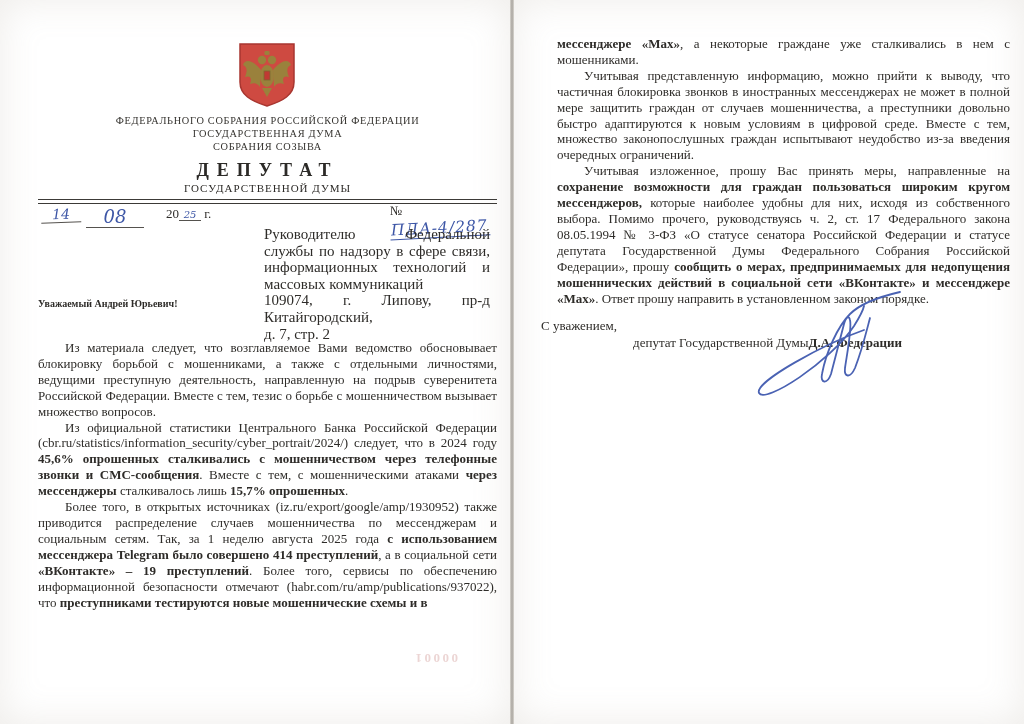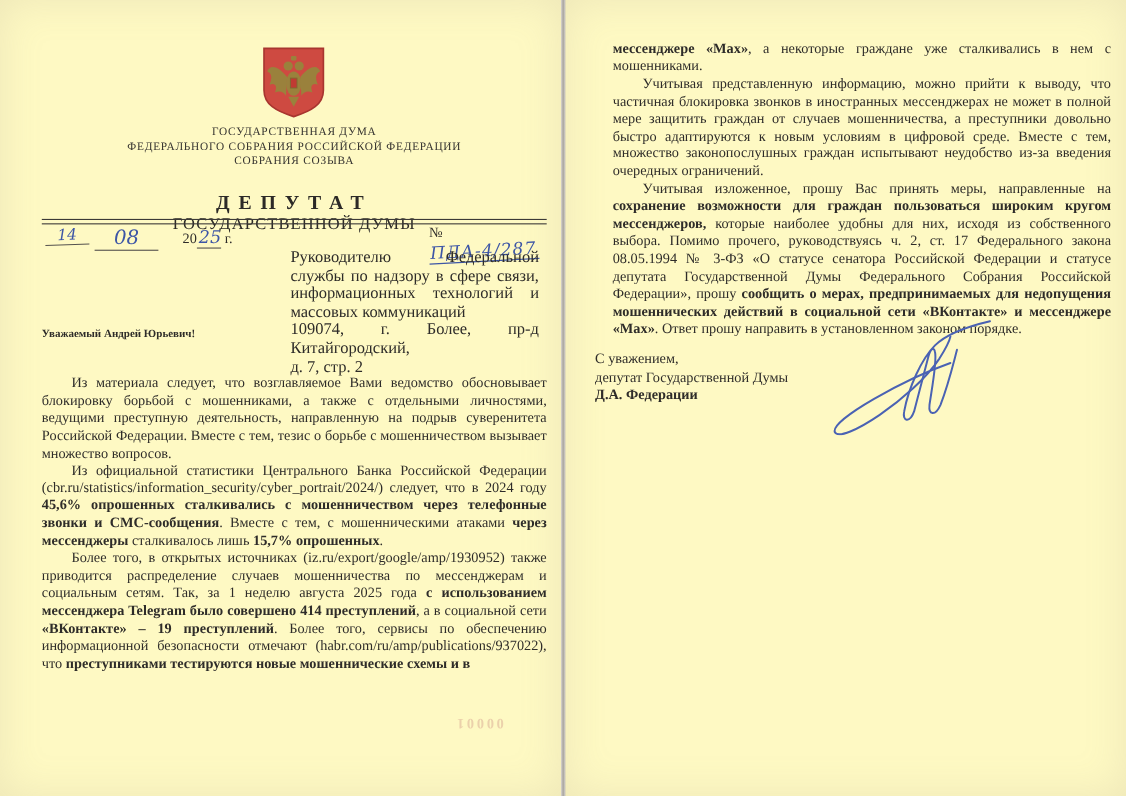--- a/index.html
+++ b/index.html
@@ -1,59 +1,59 @@
 <!DOCTYPE html>
 <html><head>
 <meta charset="utf-8">
 <style>
   html,body{margin:0;padding:0;}
   body{font-family:"Liberation Serif", serif; background:#b9b6b1;}
   .stage{position:relative;width:1024px;height:724px;overflow:hidden;background:#b9b6b1;}
-  .page{position:absolute;top:0;height:724px;width:510px;background:#fef9c3;
+  .page{position:absolute;top:0;height:724px;width:510px;background:#ffffff;
         box-shadow:inset 0 0 38px rgba(160,150,135,.18);}
   .page.p1{left:0;}
   .page.p2{left:514px;width:510px;}
   .seam{position:absolute;left:510px;top:0;width:4px;height:724px;
         background:linear-gradient(90deg,#d9d6d0,#a8a49e,#d9d6d0);}
   
   .emblem{position:absolute;left:238px;top:42px;}
   .hdr{position:absolute;left:38px;top:114px;width:459px;text-align:center;color:#35332f;}
   .hdr .l{font-size:10.3px;letter-spacing:.7px;line-height:13px;}
-  .hdr .title{font-size:18px;font-weight:bold;letter-spacing:8px;margin-top:21px;color:#2c2a27;}
-  .hdr .sub{font-size:15px;letter-spacing:1px;margin-top:1px;color:#2c2a27;}
+  .hdr .title{font-size:18px;font-weight:bold;letter-spacing:8px;margin-top:7px;color:#2c2a27;}
+  .hdr .sub{font-size:11px;letter-spacing:1px;margin-top:1px;color:#2c2a27;}
   .rule{position:absolute;left:38px;top:199px;width:459px;height:3px;
         border-top:1.7px solid #3c3a37;border-bottom:1.4px solid #3c3a37;}
   
   .dateline{position:absolute;left:38px;top:206px;width:459px;height:26px;font-size:13px;color:#2e2c29;}
   .hand{font-family:"DejaVu Serif", serif;font-style:italic;color:#3d56a6;}
   .blank{display:inline-block;border-bottom:1px solid #55524e;text-align:center;}
   .d-day{position:absolute;left:3px;width:40px;font-size:14px;transform:rotate(-2deg);}
   .d-mon{position:absolute;left:48px;width:58px;font-size:18px;}
   .d-year{position:absolute;left:128px;}
-  .d-year .blank{width:22px;font-size:16px;text-align:right;}
+  .d-year .blank{width:22px;font-size:10px;}
   .d-num{position:absolute;left:352px;top:-3px;}
   .d-num .no{font-size:13px;color:#2e2c29;}
   .d-num .val{display:inline-block;font-size:15.5px;letter-spacing:1px;border-bottom:1.6px solid #3d56a6;
               transform:rotate(-3deg);padding:0 2px 0 1px;}
   
   .recipient{position:absolute;left:250px;top:226px;width:226px;font-size:15px;line-height:16.6px;
              color:#2e2c29;text-align:justify;margin-left:14px;}
   .recipient .bold{font-weight:bold;}
   .salut{position:absolute;left:38px;top:298px;width:459px;text-align:left;font-weight:bold;
          font-size:10px;color:#2e2c29;}
   
   .body{position:absolute;color:#2e2c29;font-size:13px;line-height:15.9px;text-align:justify;}
   .body.b1{left:38px;top:340px;width:459px;}
   .body.b2{left:43px;top:36px;width:453px;}
   .body p{margin:0;text-indent:27px;}
   .body p.noind{text-indent:0;}
   .b{font-weight:bold;}
   
   .closing{position:absolute;left:27px;top:318px;width:453px;font-size:13px;color:#2e2c29;line-height:16.5px;}
-  .closing .row{display:flex;justify-content:center;flex-direction:column;}
+  .closing .row{display:flex;justify-content:center;}
   .closing .signer{font-weight:bold;}
   .sig{position:absolute;left:218px;top:278px;}
   
   .stamp{position:absolute;left:413px;top:650px;transform:rotate(180deg);
          color:rgba(196,124,120,.32);font-size:13px;letter-spacing:2.5px;font-weight:bold;}
 </style>
 </head>
 <body>
 
 <div class="stage">
@@ -70,39 +70,39 @@
           <circle cx="24" cy="18" r="4.2"></circle>
           <circle cx="34" cy="18" r="4.2"></circle>
           <rect x="26.5" y="9" width="5" height="4" rx="1"></rect>
           <path d="M24,46 L34,46 L29,55 Z"></path>
         </g>
         <rect x="26" y="29" width="6" height="9" fill="#c03a33" stroke="#7c6a31" stroke-width="0.8"></rect>
       </svg>
     </div>
 
     <div class="hdr">
+      <div class="l">ФЕДЕРАЛЬНОГО СОБРАНИЯ РОССИЙСКОЙ ФЕДЕРАЦИИ</div>
       <div class="l">ГОСУДАРСТВЕННАЯ ДУМА</div>
-      <div class="l">ФЕДЕРАЛЬНОГО СОБРАНИЯ РОССИЙСКОЙ ФЕДЕРАЦИИ</div>
       <div class="l">СОБРАНИЯ СОЗЫВА</div>
       <div class="title">ДЕПУТАТ</div>
       <div class="sub">ГОСУДАРСТВЕННОЙ ДУМЫ</div>
     </div>
 
     <div class="rule"></div>
 
     <div class="dateline">
       <span class="d-day blank hand">14</span>
       <span class="d-mon blank hand">08</span>
       <span class="d-year"><span>20</span><span class="blank hand">25</span> <span>г.</span></span>
       <span class="d-num"><span class="no">№</span><span class="val hand">ПДА-4/287</span></span>
     </div>
 
     <div class="recipient">
       <div>Руководителю Федеральной службы по надзору в сфере связи, информационных технологий и массовых коммуникаций</div>
-      <div>109074, г. Более, пр-д Китайгородский,</div>
+      <div>109074, г. Липову, пр-д Китайгородский,</div>
       <div>д. 7, стр. 2</div>
     </div>
 
     <div class="salut">Уважаемый Андрей Юрьевич!</div>
 
     <div class="body b1">
       <p><span>Из материала следует, что возглавляемое Вами ведомство обосновывает блокировку борьбой с мошенниками, а также с отдельными личностями, ведущими преступную деятельность, направленную на подрыв суверенитета Российской Федерации. Вместе с тем, тезис о борьбе с мошенничеством вызывает множество вопросов.</span></p>
       <p><span>Из официальной статистики Центрального Банка Российской Федерации (cbr.ru/statistics/information_security/cyber_portrait/2024/) следует, что в 2024 году </span><span class="b">45,6% опрошенных сталкивались с мошенничеством через телефонные звонки и СМС-сообщения</span><span>. Вместе с тем, с мошенническими атаками </span><span class="b">через мессенджеры</span><span> сталкивалось лишь </span><span class="b">15,7% опрошенных</span><span>.</span></p>
       <p><span>Более того, в открытых источниках (iz.ru/export/google/amp/1930952) также приводится распределение случаев мошенничества по мессенджерам и социальным сетям. Так, за 1 неделю августа 2025 года </span><span class="b">с использованием мессенджера Telegram было совершено 414 преступлений</span><span>, а в социальной сети </span><span class="b">«ВКонтакте» – 19 преступлений</span><span>. Более того, сервисы по обеспечению информационной безопасности отмечают (habr.com/ru/amp/publications/937022), что </span><span class="b">преступниками тестируются новые мошеннические схемы и в</span></p>
     </div>

